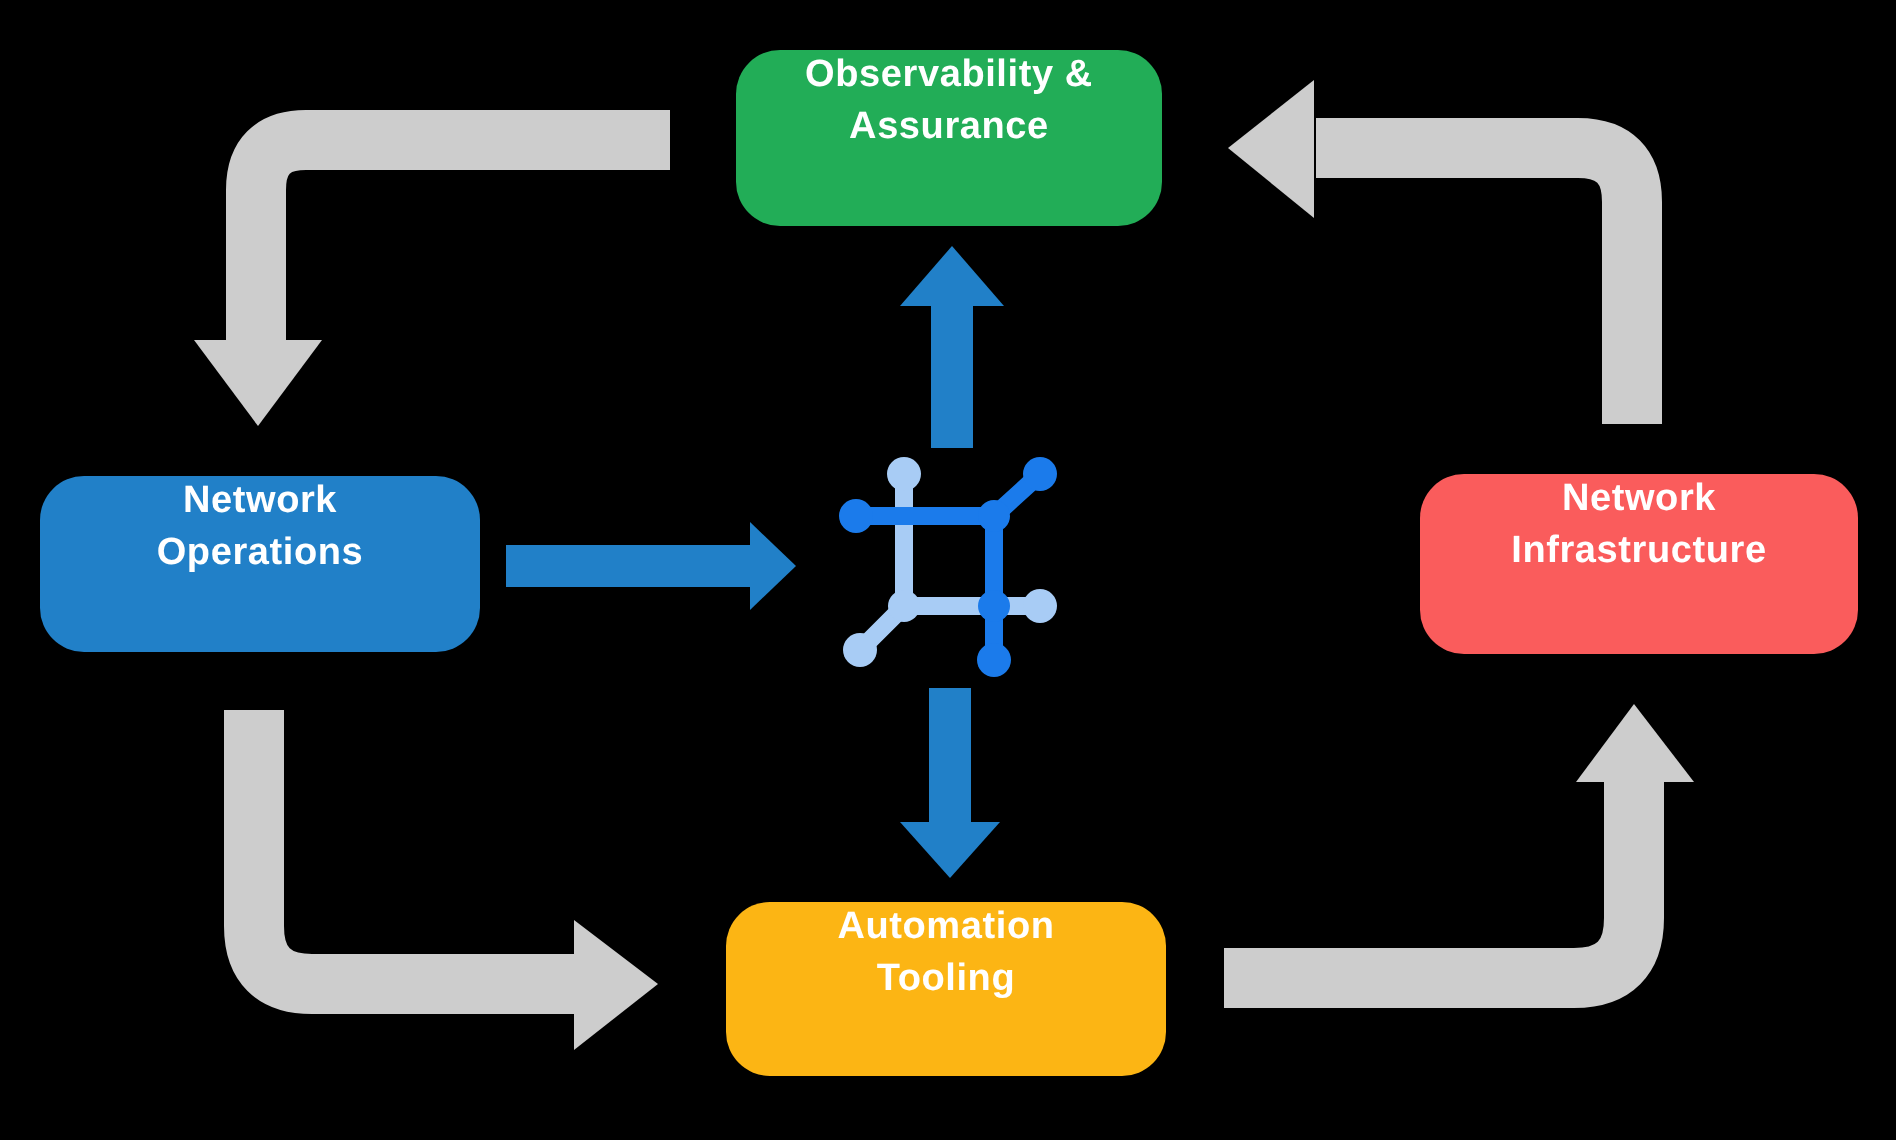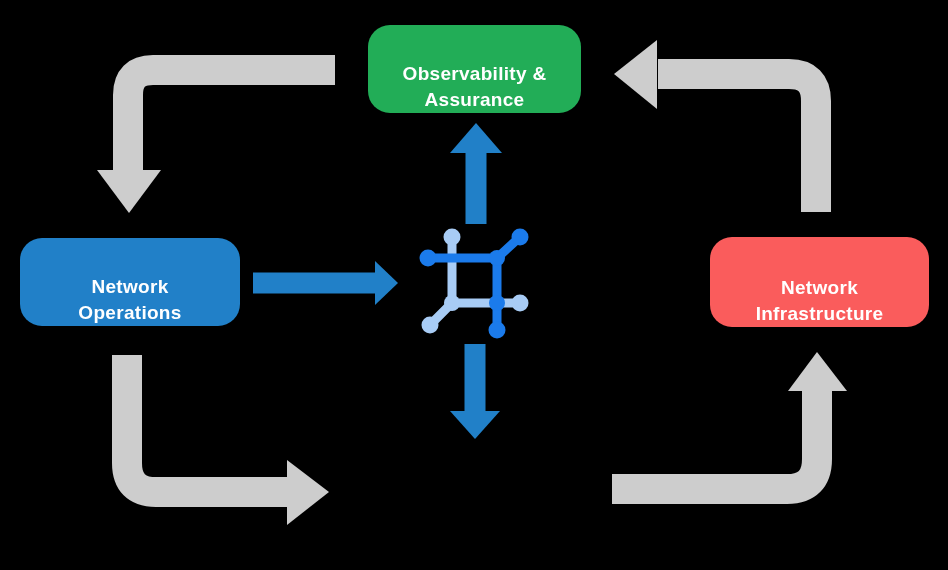--- a/index.html
+++ b/index.html
@@ -18,21 +18,21 @@
   .layer {
     position: absolute;
     left: 0;
     top: 0;
     width: 948px;
     height: 570px;
   }
   .node-box {
     position: absolute;
     display: flex;
-    align-items: flex-end;
+    align-items: flex-start;
     justify-content: center;
     text-align: center;
     border-radius: 22px;
     color: #ffffff;
     font-size: 19px;
     font-weight: 600;
     letter-spacing: 0.3px;
     line-height: 1.38;
     white-space: pre-line;
   }
@@ -120,14 +120,18 @@
   <div class="node-box box-network-operations" style="background-color: rgb(33, 128, 200);">
     <span>Network
 Operations</span>
   </div>
 
   <div class="node-box box-network-infrastructure" style="background-color: rgb(250, 92, 92);">
     <span>Network
 Infrastructure</span>
   </div>
 
+  <div class="node-box box-automation-tooling" style="background-color: rgb(252, 181, 20);">
+    <span>Automation
+Tooling</span>
+  </div>
 
 </div>
 
 </body></html>

